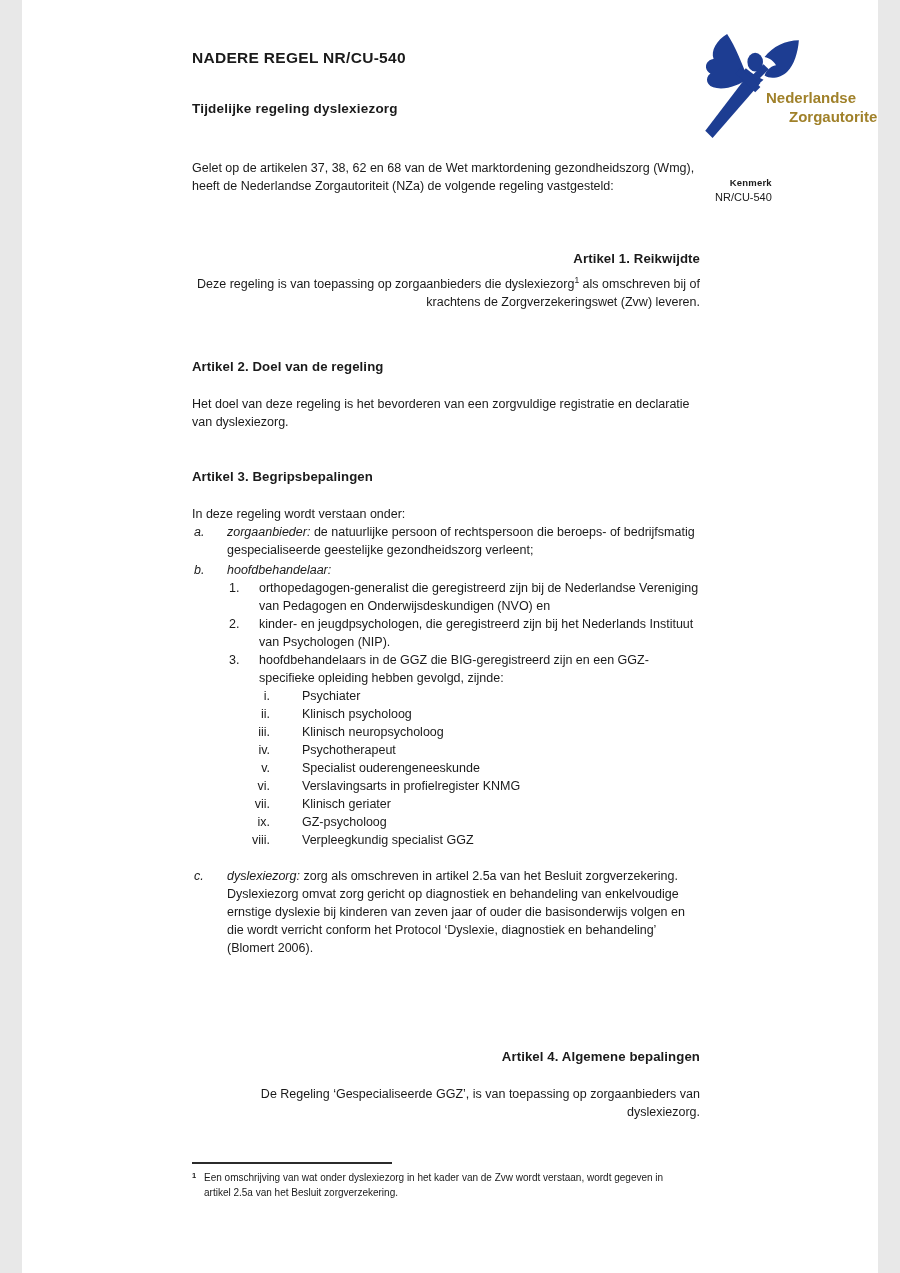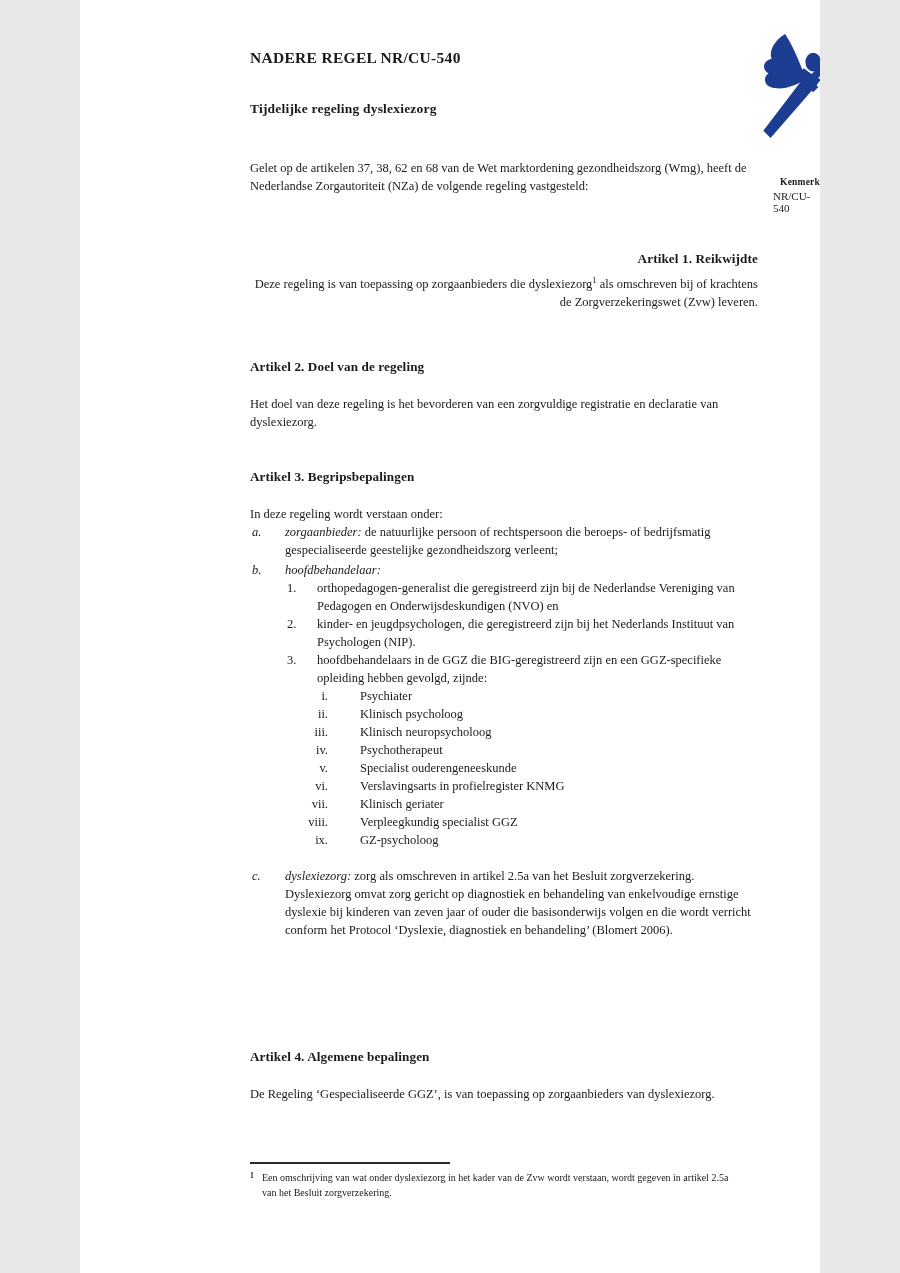--- a/index.html
+++ b/index.html
@@ -1,36 +1,36 @@
 <!DOCTYPE html>
 <html><head>
 <meta charset="utf-8">
 <style>
   html,body { margin:0; padding:0; background:#e8e8e8; }
   .page {
     position:relative;
-    width:740px; height:1273px;
+    width:856px; height:1273px;
     margin:0 auto;
     background:#ffffff;
-    font-family:Liberation Serif, serif;
+    font-family:Liberation Sans, sans-serif;
     color:#1a1a1a;
     overflow:hidden;
   }
   .abs { position:absolute; }
   .doc-title { left:170px; top:49px; font-size:15.5px; font-weight:bold; letter-spacing:0.3px; }
   .doc-subtitle { left:170px; top:101px; font-size:13.5px; font-weight:bold; letter-spacing:0.2px; }
   .body-text { font-size:12.5px; line-height:18px; }
   .intro { left:170px; top:159px; width:508px; }
   .section { left:170px; width:508px; }
   .art-heading { font-size:13.2px; font-weight:bold; line-height:18px; letter-spacing:0.1px; }
   .art-body { margin-top:19px; }
   .sec-1 { top:250px;text-align:right; }
   .sec-2 { top:358px; }
   .sec-3 { top:468px; }
-  .sec-4 { top:1048px; }
+  .sec-4 { top:1048px;text-align:right; }
   .a3-intro { margin-top:19px; }
   .def-item { position:relative; padding-left:35px; }
   .def-item .marker { position:absolute; left:2px; font-style:italic; }
   .def-item.b { margin-top:2px; }
   .def-item.c { margin-top:18px; }
   .it { font-style:italic; }
   .num-item { position:relative; padding-left:67px; }
   .num-item .nmarker { position:absolute; left:37px; }
   .rom-item { position:relative; padding-left:110px; }
   .rom-item .rmarker { position:absolute; left:40px; width:38px; text-align:right; }
@@ -132,24 +132,24 @@
     <div class="rom-item">
       <span class="rmarker">v.</span><span>Specialist ouderengeneeskunde</span>
     </div>
     <div class="rom-item">
       <span class="rmarker">vi.</span><span>Verslavingsarts in profielregister KNMG</span>
     </div>
     <div class="rom-item">
       <span class="rmarker">vii.</span><span>Klinisch geriater</span>
     </div>
     <div class="rom-item">
-      <span class="rmarker">viii.</span><span>Verpleegkundig specialist GGZ</span>
+      <span class="rmarker">ix.</span><span>GZ-psycholoog</span>
     </div>
     <div class="rom-item">
-      <span class="rmarker">ix.</span><span>GZ-psycholoog</span>
+      <span class="rmarker">viii.</span><span>Verpleegkundig specialist GGZ</span>
     </div>
 
     <div class="def-item c">
       <span class="marker">c.</span><span class="it">dyslexiezorg:</span><span> zorg als omschreven in artikel 2.5a van het Besluit zorgverzekering. Dyslexiezorg omvat zorg gericht op diagnostiek en behandeling van enkelvoudige ernstige dyslexie bij kinderen van zeven jaar of ouder die basisonderwijs volgen en die wordt verricht conform het Protocol ‘Dyslexie, diagnostiek en behandeling’ (Blomert 2006).</span>
     </div>
   </div>
 
   <div class="abs section sec-4 body-text">
     <div class="art-heading">Artikel 4. Algemene bepalingen</div>
     <p class="art-body" style="margin:19px 0 0 0;">De Regeling ‘Gespecialiseerde GGZ’, is van toepassing op zorgaanbieders van dyslexiezorg.</p>

